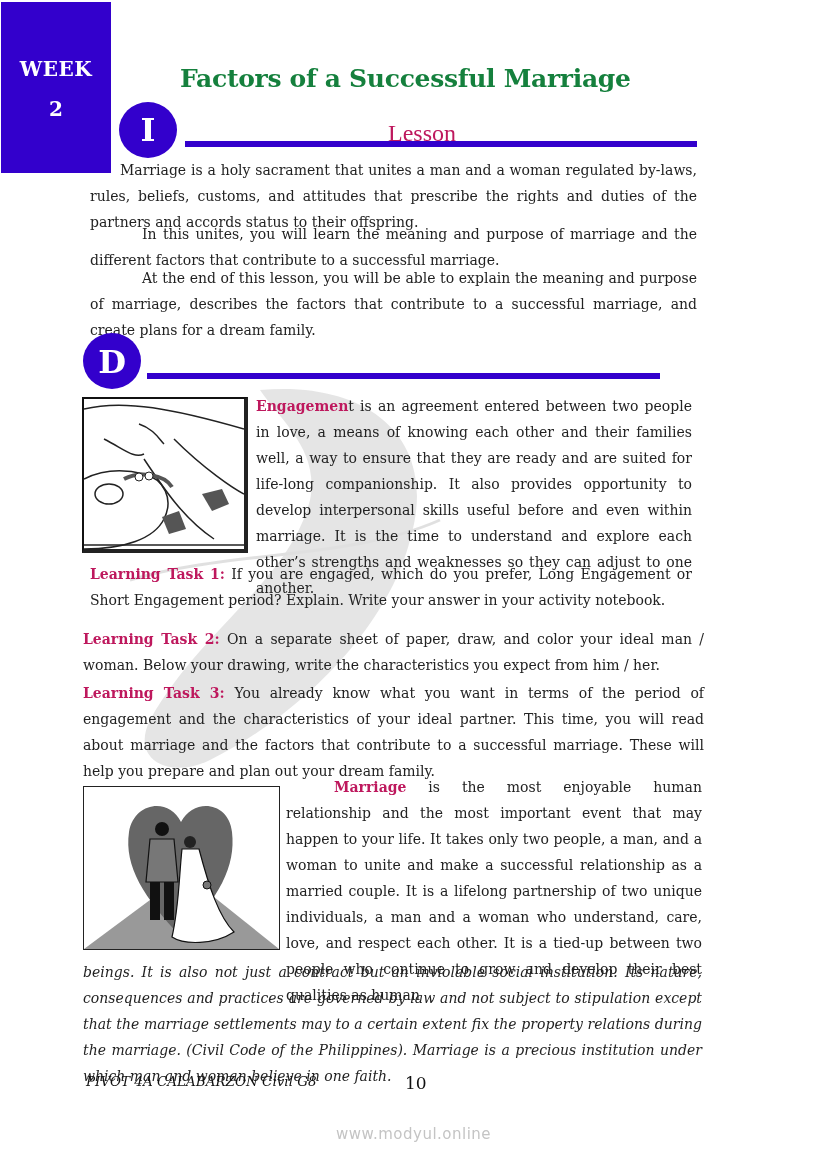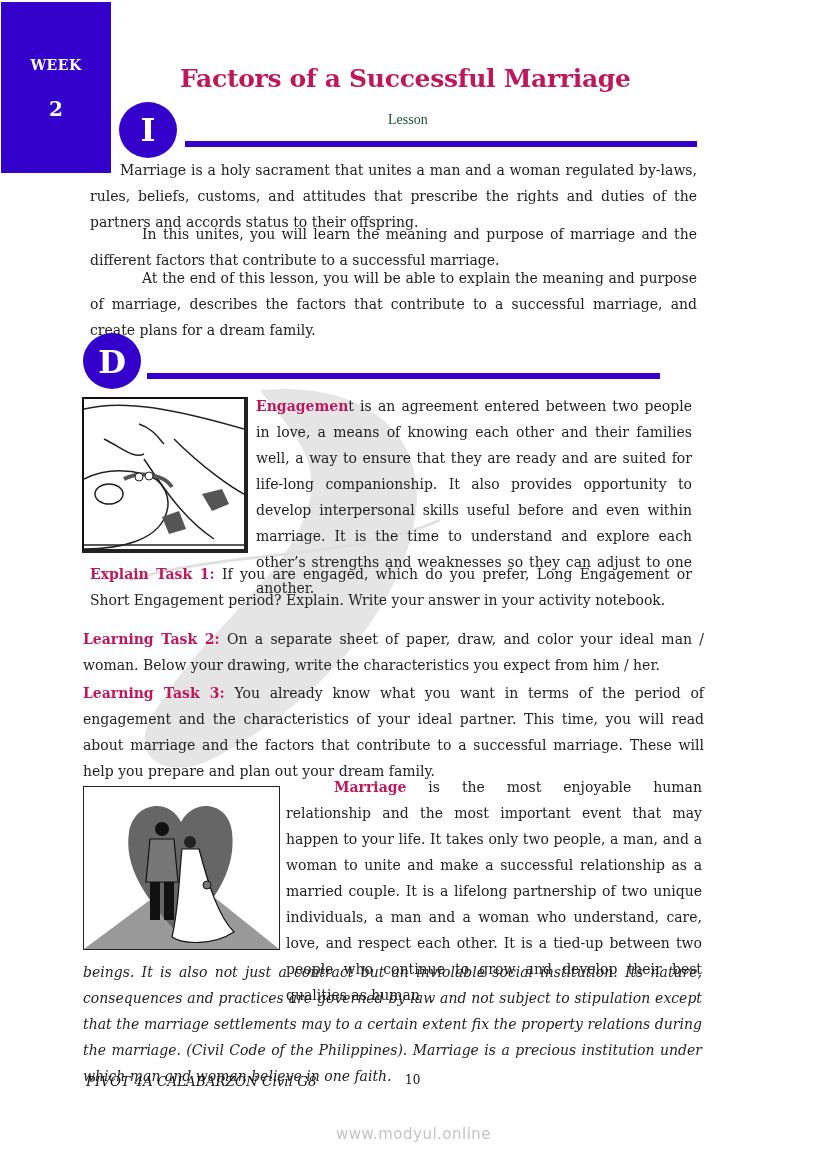--- a/index.html
+++ b/index.html
@@ -1,24 +1,24 @@
 <!DOCTYPE html>
 <html><head>
 <meta charset="utf-8">
 <style>
   html, body { margin:0; padding:0; background:#ffffff; }
   body { width:826px; height:1169px; position:relative; overflow:hidden;
          font-family:"DejaVu Serif","Liberation Serif",serif; color:#1a1a1a; }
   .abs { position:absolute; }
   .week-block { left:1px; top:2px; width:110px; height:171px; background:#3300cc;
                 color:#fff; text-align:center; font-family:"DejaVu Serif",serif; font-weight:bold; }
-  .week-block .w1 { position:absolute; top:55px; left:0; width:100%; font-size:14px; letter-spacing:0.5px; }
+  .week-block .w1 { position:absolute; top:55px; left:0; width:100%; font-size:20px; letter-spacing:0.5px; }
   .week-block .w2 { position:absolute; top:95px; left:0; width:100%; font-size:20px; }
-  .title { left:180px; top:64px; font-size:25px; font-weight:bold; font-family:"DejaVu Serif",serif; color:#be185d; letter-spacing:-0.3px; white-space:nowrap; }
-  .subtitle { left:388px; top:112px; font-size:14px; color:#14532d; font-family:"Liberation Serif",serif; }
+  .title { left:180px; top:64px; font-size:25px; font-weight:bold; font-family:"DejaVu Serif",serif; color:#15803d; letter-spacing:-0.3px; white-space:nowrap; }
+  .subtitle { left:388px; top:120px; font-size:24px; color:#be185d; font-family:"Liberation Serif",serif; }
   .circle { background:#3300cc; border-radius:50%; color:#fff; font-weight:bold;
             font-family:"DejaVu Serif",serif; text-align:center; }
   .circle-i { left:119px; top:102px; width:58px; height:56px; line-height:56px; font-size:32px; }
   .circle-d { left:83px; top:333px; width:58px; height:56px; line-height:58px; font-size:32px; }
   .bar { background:#3300cc; height:6px; }
   .bar-i { left:185px; top:141px; width:512px; }
   .bar-d { left:147px; top:373px; width:513px; }
   .para { font-family:"DejaVu Serif",serif; font-size:14px; line-height:26px; text-align:justify; color:#222; }
   .indent { text-indent:52px; }
   .intro1 { left:90px; top:157px; width:607px; text-indent:30px; }
@@ -28,21 +28,21 @@
   .img-ring { left:82px; top:397px; width:160px; height:150px; border-right:4px solid #222; border-bottom:4px solid #222; }
   .engage { left:256px; top:393px; width:436px; }
   .task1 { left:90px; top:561px; width:602px; }
   .task2 { left:83px; top:626px; width:621px; }
   .task3 { left:83px; top:680px; width:621px; }
   .img-wed { left:83px; top:786px; width:195px; height:162px; border:1.5px solid #222; }
   .marr1 { left:286px; top:774px; width:416px; }
   .marr2 { left:83px; top:959px; width:619px;font-style:italic; }
   b { color:#be185d; }
   .footer { left:86px; top:1073px; font-style:italic; font-size:13.5px; font-family:"DejaVu Serif",serif; color:#111; }
-  .pagenum { left:405px; top:1073px; font-size:12px; color:#111; font-family:"DejaVu Serif",serif; }
+  .pagenum { left:405px; top:1073px; font-size:17px; color:#111; font-family:"DejaVu Serif",serif; }
   .watermark { left:336px; top:1125px; font-size:15px; color:#c4c4c4; font-family:"DejaVu Sans",sans-serif; letter-spacing:0.5px; }
   .bgsketch { left:110px; top:380px; width:470px; height:400px; opacity:0.25; }
 </style>
 </head>
 <body>
 
 <div class="abs week-block">
   <div class="w1">WEEK</div>
   <div class="w2">2</div>
 </div>
@@ -78,21 +78,21 @@
     <circle cx="55" cy="78" r="4" fill="#fff" stroke="#222"></circle>
     <circle cx="65" cy="77" r="4" fill="#fff" stroke="#222"></circle>
     <path d="M78 118 L95 112 L102 130 L85 135 Z" fill="#555"></path>
     <path d="M118 95 L138 90 L145 105 L128 112 Z" fill="#555"></path>
     <line x1="0" y1="146" x2="160" y2="146" stroke="#222" stroke-width="1.5"></line>
   </svg>
 </div>
 
 <p class="abs para engage" style="margin:0"><b>Engagemen</b><span>t is an agreement entered between two people in love, a means of knowing each other and their families well, a way to ensure that they are ready and are suited for life-long companionship. It also provides opportunity to develop interpersonal skills useful before and even within marriage. It is the time to understand and explore each other’s strengths and weaknesses so they can adjust to one another.</span></p>
 
-<p class="abs para task1" style="margin:0"><b>Explain Task 1:</b><span>  If you are engaged, which do you prefer, Long Engagement or Short Engagement period? Explain. Write your answer in your activity notebook.</span></p>
+<p class="abs para task1" style="margin:0"><b>Learning Task 1:</b><span>  If you are engaged, which do you prefer, Long Engagement or Short Engagement period? Explain. Write your answer in your activity notebook.</span></p>
 <p class="abs para task2" style="margin:0"><b>Learning Task 2:</b><span> On a separate sheet of paper, draw, and color your ideal man / woman. Below your drawing, write the characteristics you expect from him / her.</span></p>
 <p class="abs para task3" style="margin:0"><b>Learning Task 3:</b><span> You already know what you want in terms of the period of engagement and the characteristics of your ideal partner.  This time, you will read about marriage and the factors that contribute to a successful marriage. These will help you prepare and plan out your dream family.</span></p>
 
 <div class="abs img-box img-wed">
   <svg width="195" height="162" viewBox="0 0 195 162">
     <polygon points="0,162 70,110 130,110 195,162" fill="#999"></polygon>
     <path d="M97 150 C60 110 40 80 45 45 C50 15 85 10 97 35 C110 10 145 15 148 45 C152 80 135 110 97 150 Z" fill="#666"></path>
     <circle cx="78" cy="42" r="7" fill="#111"></circle>
     <path d="M66 52 L90 52 L94 95 L62 95 Z" fill="#777" stroke="#111" stroke-width="1.2"></path>
     <rect x="66" y="95" width="10" height="38" fill="#111"></rect>

